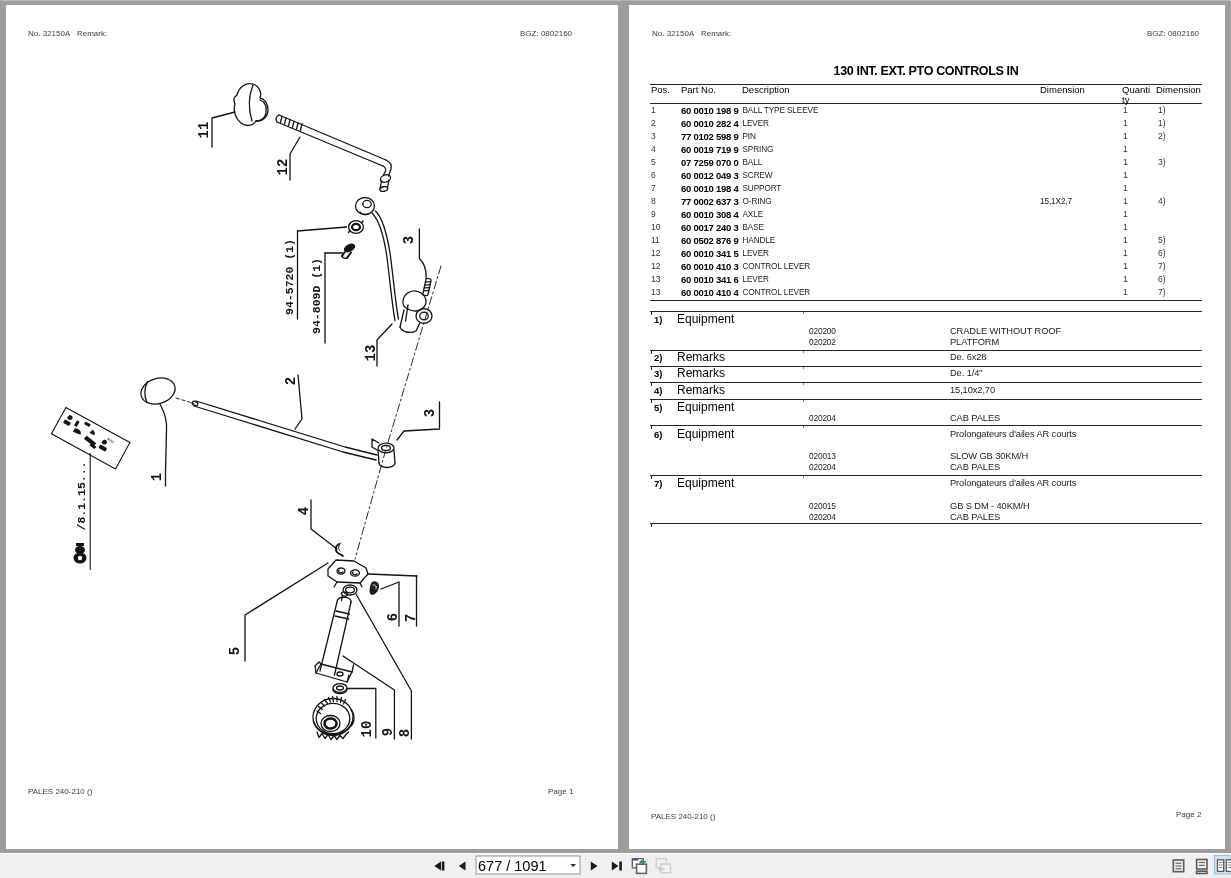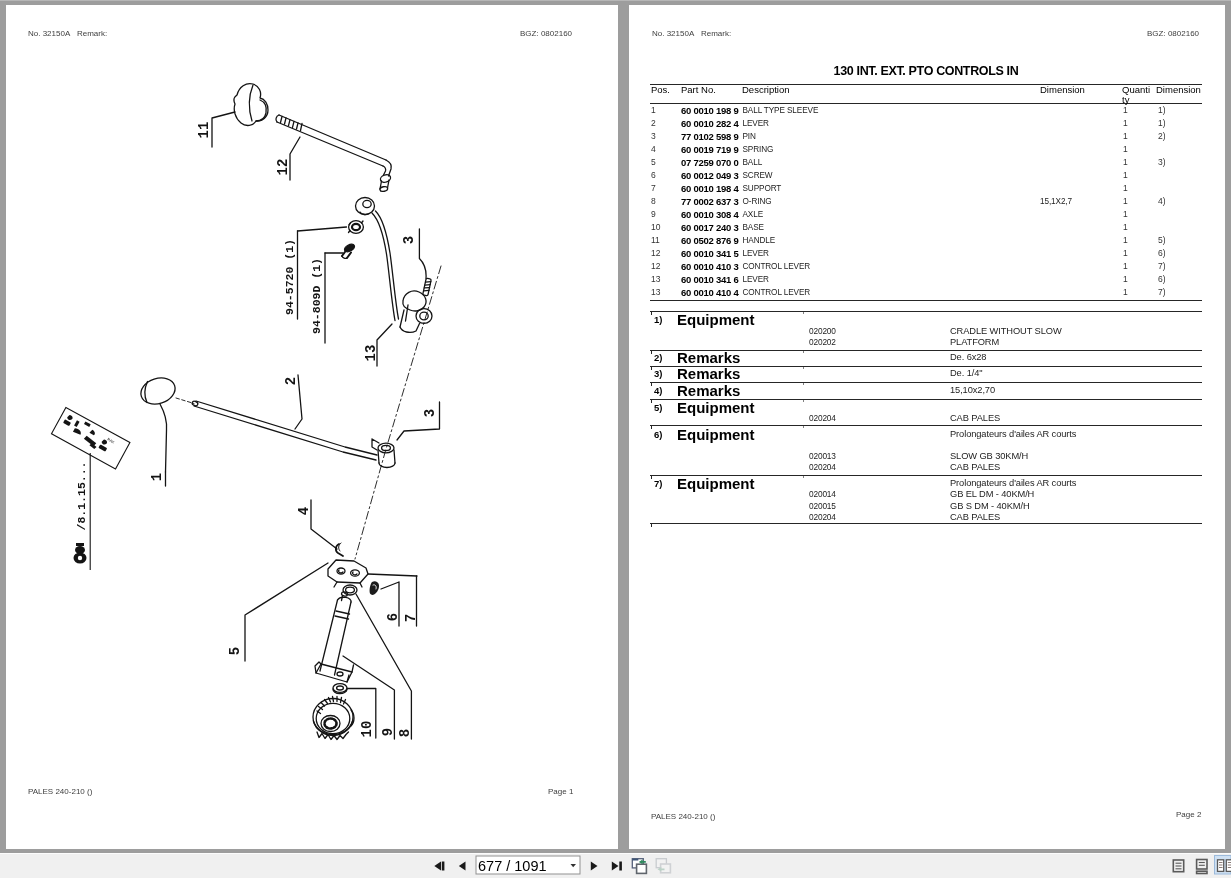--- a/index.html
+++ b/index.html
@@ -11,21 +11,21 @@
 .hsmall{position:absolute;font-size:8px;color:#404040;white-space:nowrap}
 .hr{position:absolute;left:21px;width:552px;height:1px;background:#262626}
 .tr{position:absolute;left:0;width:596px;height:13px;line-height:13px;white-space:nowrap}
 .cp{position:absolute;left:22px;font-size:8.5px;color:#333}
 .cn{position:absolute;left:52px;font-size:9.5px;font-weight:bold;letter-spacing:-0.25px;color:#000}
 .cd{position:absolute;left:113.5px;font-size:8.2px;letter-spacing:-0.1px;color:#1c1c1c}
 .cm{position:absolute;left:411px;font-size:8.2px;letter-spacing:-0.1px;color:#1c1c1c}
 .cq{position:absolute;left:494px;font-size:8.5px;color:#333}
 .cc{position:absolute;left:529px;font-size:8.5px;color:#333}
 .fn{position:absolute;left:25px;font-size:9.5px;font-weight:bold;color:#000}
-.fl{position:absolute;left:48px;font-size:15px;font-weight:bold;color:#000}
+.fl{position:absolute;left:48px;font-size:12px;font-weight:normal;color:#000}
 .fc{position:absolute;left:180px;font-size:8.3px;letter-spacing:-0.15px;color:#1c1c1c}
 .fv{position:absolute;left:321px;font-size:9.3px;letter-spacing:-0.1px;color:#1c1c1c}
 .tk{position:absolute;left:22px;width:1px;height:3px;background:#262626}
 .tk2{position:absolute;left:174px;width:1px;height:2px;background:#808080}
 #toolbar{position:absolute;left:0;top:853px;width:1231px;height:25px;background:#f0f0f0;border-top:1px solid #fcfcfc}
 </style>
 </head>
 <body>
 <div id="topline"></div>
 
@@ -339,21 +339,21 @@
   <div class="hr" style="top:295px"></div>
   <div class="hr" style="top:306px"></div>
   <div class="tk" style="top:307px"></div>
     <div class="tk2" style="top:307px"></div>
   <div class="tr" style="top:308px">
       <span class="fn">1)</span>
       <span class="fl">Equipment</span>
     </div>
   <div class="tr" style="top:320px">
       <span class="fc">020200</span>
-      <span class="fv">CRADLE WITHOUT SLOW</span>
+      <span class="fv">CRADLE WITHOUT ROOF</span>
     </div>
   <div class="tr" style="top:331px">
       <span class="fc">020202</span>
       <span class="fv">PLATFORM</span>
     </div>
   <div class="hr" style="top:345px"></div>
   <div class="tk" style="top:346px"></div>
     <div class="tk2" style="top:346px"></div>
   <div class="tr" style="top:346px">
       <span class="fn">2)</span>
@@ -403,24 +403,20 @@
       <span class="fc">020204</span>
       <span class="fv">CAB PALES</span>
     </div>
   <div class="hr" style="top:470px"></div>
   <div class="tk" style="top:471px"></div>
     <div class="tk2" style="top:471px"></div>
   <div class="tr" style="top:472px">
       <span class="fn">7)</span>
       <span class="fl">Equipment</span>
       <span class="fv">Prolongateurs d'ailes AR courts</span>
-    </div>
-  <div class="tr" style="top:483px">
-      <span class="fc">020014</span>
-      <span class="fv">GB EL DM - 40KM/H</span>
     </div>
   <div class="tr" style="top:495px">
       <span class="fc">020015</span>
       <span class="fv">GB S DM - 40KM/H</span>
     </div>
   <div class="tr" style="top:506px">
       <span class="fc">020204</span>
       <span class="fv">CAB PALES</span>
     </div>
   <div class="hr" style="top:518px"></div>

